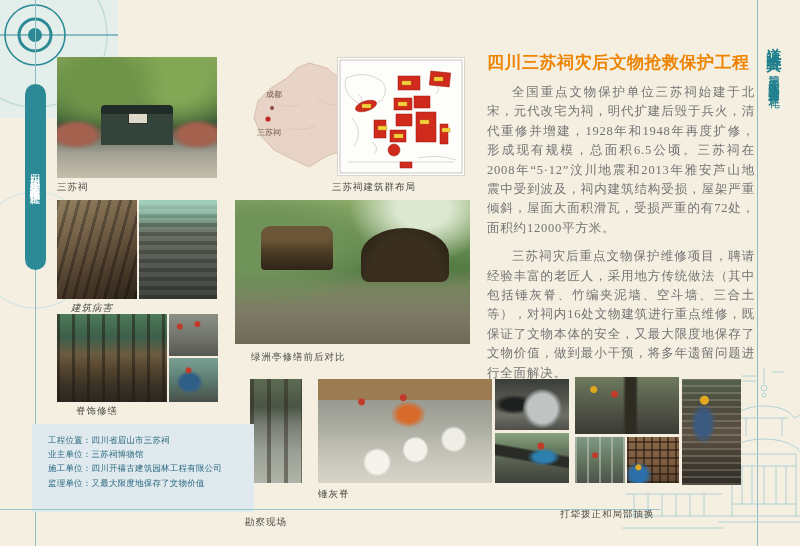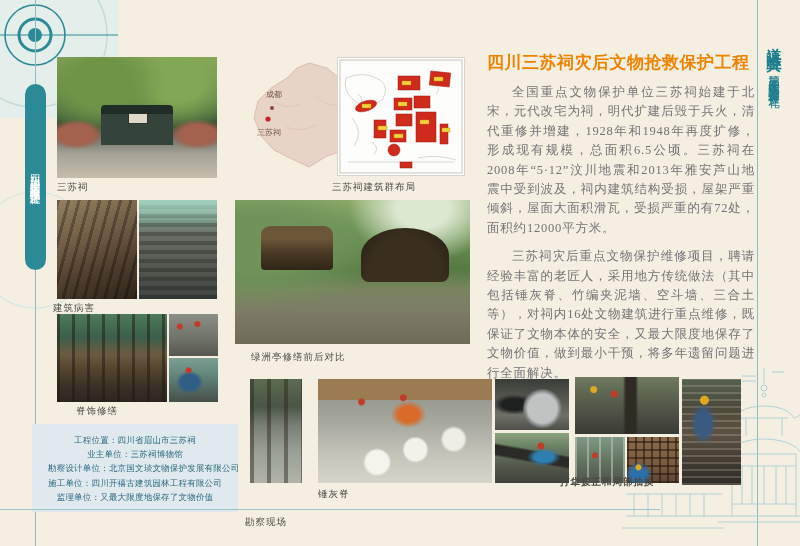--- a/index.html
+++ b/index.html
@@ -117,35 +117,35 @@
       repeating-linear-gradient(0deg, rgba(220,210,190,.22) 0 2px, rgba(0,0,0,0) 2px 7px),
       linear-gradient(180deg,#55624d 0%,#4c4a3c 26%,#5d5244 52%,#3f3a30 80%,#2f2c26 100%);}
   
   .map-svg{position:absolute;left:226px;top:57px;}
   .plan-box{position:absolute;left:337px;top:57px;width:128px;height:119px;background:#ffffff;
             border:1px solid #d8d5cc;box-sizing:border-box;}
   
   .cap{position:absolute;font-size:9.5px;color:#4a4a44;letter-spacing:1px;white-space:nowrap;}
   .cap-gate{left:57px;top:181px;}
   .cap-plan{left:332px;top:181px;text-align:center;}
-  .cap-damage{left:53px;top:302px;}
+  .cap-damage{left:71px;top:302px;font-style:italic;}
   .cap-ridge{left:76px;top:405px;}
   .cap-pav{left:251px;top:351px;}
   .cap-survey{left:245px;top:516px;}
   .cap-lime{left:318px;top:488px;}
-  .cap-jack{left:560px;top:476px;font-weight:bold;}
+  .cap-jack{left:560px;top:508px;}
   
   .article{position:absolute;left:487px;top:52px;width:268px;}
   .article h1{margin:0;font-size:17px;line-height:22px;font-weight:bold;color:#ee8300;
               letter-spacing:0.5px;white-space:nowrap;}
   .article p{margin:9px 0 0 0;font-size:12.5px;line-height:19.4px;color:#737373;
              text-align:justify;text-justify:inter-ideograph;text-indent:2em;letter-spacing:0.8px;}
   
-  .info-box{position:absolute;left:32px;top:424px;width:206px;height:88px;background:#dfe9ee;
-            box-sizing:border-box;padding:9px 16px;text-align:center;}
+  .info-box{position:absolute;left:32px;top:424px;width:222px;height:88px;background:#dfe9ee;
+            box-sizing:border-box;padding:9px 16px;}
   .info-box div{font-size:8.5px;line-height:14.2px;color:#2c6a80;letter-spacing:0.2px;white-space:nowrap;}
   
   .bottom-rule{position:absolute;left:0;top:509px;width:660px;height:1px;background:#9cc5cb;}
 </style>
 </head>
 <body>
 
 <div class="page">
 
   <div class="corner-blue"></div>
@@ -278,19 +278,18 @@
 
   <div class="article">
     <h1>四川三苏祠灾后文物抢救保护工程</h1>
     <p>全国重点文物保护单位三苏祠始建于北宋，元代改宅为祠，明代扩建后毁于兵火，清代重修并增建，1928年和1948年再度扩修，形成现有规模，总面积6.5公顷。三苏祠在2008年“5·12”汶川地震和2013年雅安芦山地震中受到波及，祠内建筑结构受损，屋架严重倾斜，屋面大面积滑瓦，受损严重的有72处，面积约12000平方米。</p>
     <p>三苏祠灾后重点文物保护维修项目，聘请经验丰富的老匠人，采用地方传统做法（其中包括锤灰脊、竹编夹泥墙、空斗墙、三合土等），对祠内16处文物建筑进行重点维修，既保证了文物本体的安全，又最大限度地保存了文物价值，做到最小干预，将多年遗留问题进行全面解决。</p>
   </div>
 
   <div class="info-box">
     <div>工程位置：四川省眉山市三苏祠</div>
     <div>业主单位：三苏祠博物馆</div>
-    <div>勘察设计单位：北京国文琰文物保护发展有限公司</div>
     <div>施工单位：四川开禧古建筑园林工程有限公司</div>
     <div>监理单位：又最大限度地保存了文物价值</div>
   </div>
 
   <div class="bottom-rule"></div>
 </div>
 
 </body></html>

